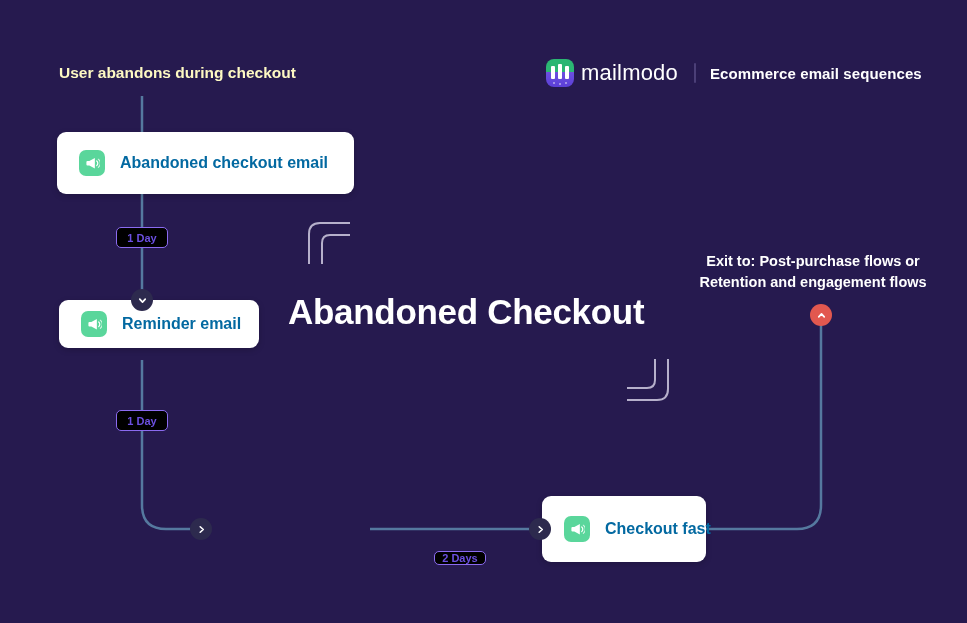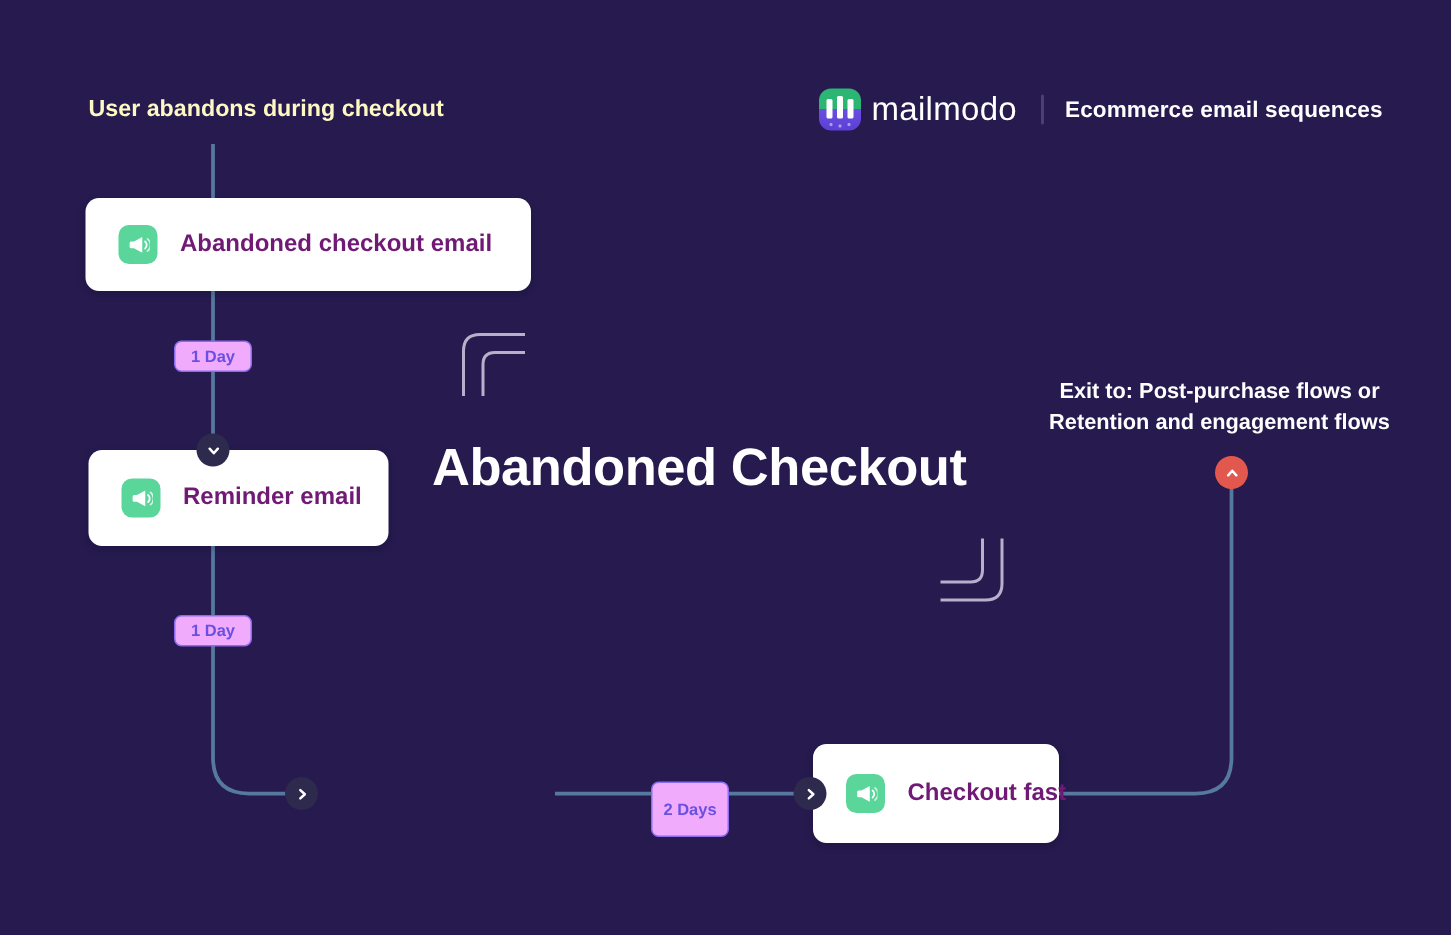--- a/index.html
+++ b/index.html
@@ -135,29 +135,29 @@
     border-radius: 7px;
     background: #5ad69b;
     flex: none;
     display: flex;
     align-items: center;
     justify-content: center;
     margin-left: 22px;
   }
   .node-label {
     margin-left: 15px;
-    color: #701a75;
+    color: #0369a1;
     font-size: 16px;
     font-weight: bold;
     white-space: nowrap;
     padding-right: 22px;
   }
 
   #node-abandoned { left: 57px;  top: 132px; width: 297px; height: 62px; }
-  #node-reminder  { left: 59px;  top: 300px; width: 200px; height: 64px; }
+  #node-reminder  { left: 59px;  top: 300px; width: 200px; height: 48px; }
   #node-offer     { left: 203px; top: 496px; width: 167px; height: 66px; }
   #node-selling   { left: 542px; top: 496px; width: 164px; height: 66px; }
 
   
   .handle {
     position: absolute;
     border-radius: 50%;
     display: flex;
     align-items: center;
     justify-content: center;
@@ -166,35 +166,35 @@
   .handle-red  { background: #e2584f; }
 
   #handle-reminder { left: 131px; top: 289px; width: 22px; height: 22px; }
   #handle-offer    { left: 190px; top: 518px; width: 22px; height: 22px; }
   #handle-selling  { left: 529px; top: 518px; width: 22px; height: 22px; }
   #handle-exit     { left: 810px; top: 304px; width: 22px; height: 22px; }
 
   
   .badge {
     position: absolute;
-    background: #f0abfc;
+    background: #000000;
     border: 1.5px solid #8b6bf0;
     border-radius: 5px;
     color: #6b4fe0;
     font-size: 11px;
     font-weight: bold;
     display: flex;
     align-items: center;
     justify-content: center;
     box-sizing: border-box;
     text-align: right;
   }
   #badge-1 { left: 116px; top: 227px; width: 52px; height: 21px; }
   #badge-2 { left: 116px; top: 410px; width: 52px; height: 21px; }
-  #badge-3 { left: 434px; top: 521px; width: 52px; height: 37px; }
+  #badge-3 { left: 434px; top: 551px; width: 52px; height: 14px; }
 
   
   .ornament {
     position: absolute;
     pointer-events: none;
   }
   #ornament-a { left: 306px; top: 219px; }
   #ornament-b { left: 621px; top: 358px; }
 </style>
 </head>

